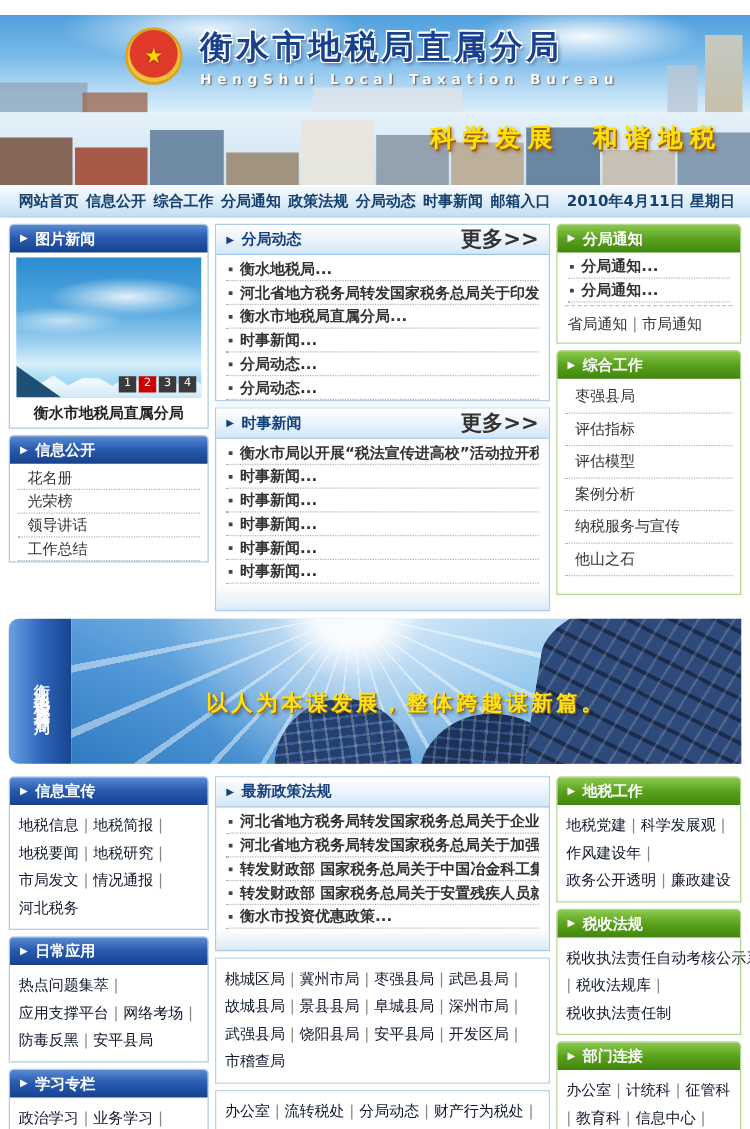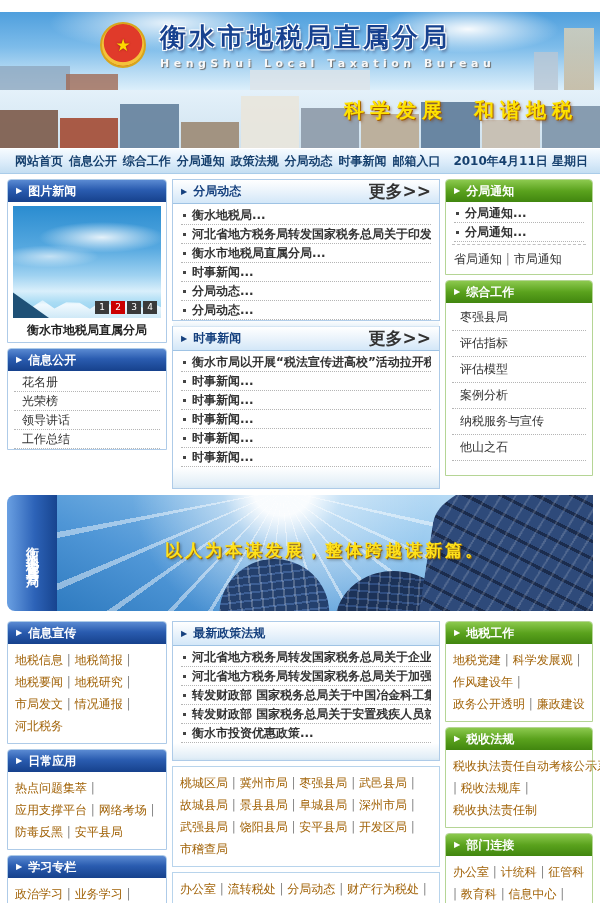--- a/index.html
+++ b/index.html
@@ -161,27 +161,27 @@
       repeating-linear-gradient(180deg, #1c3258 0 6px, #2f4d80 6px 8px);
   }
   .t3 {
     top: -18px; right: -52px; width: 42%; height: 220%; transform: skewX(-9deg);
     border-radius: 40% 0 0 0 / 18% 0 0 0;
     background:
       repeating-linear-gradient(115deg, rgba(255,255,255,.16) 0 2px, rgba(0,0,0,0) 2px 13px),
       repeating-linear-gradient(25deg, #1b2c4d 0 3px, #2e4a7a 3px 15px);
   }
   .banner-slogan {
-    position: absolute; left: 6%; right: 6%; top: 44px; z-index: 4; text-align: center;
+    position: absolute; left: 6%; right: 6%; top: 56px; z-index: 4; text-align: center;
     color: #ffe11a; font-size: 17px; font-weight: bold; letter-spacing: 3px; white-space: nowrap;
     text-shadow: 1px 1px 0 #9c6a00, 2px 2px 3px rgba(0,0,0,.4);
   }
 
   
-  .lb-body { padding: 5px 7px 6px; line-height: 22px; color: #a16207; }
+  .lb-body { padding: 5px 7px 6px; line-height: 22px; color: #0f172a; }
   .seplist .lk { display: inline; cursor: pointer; white-space: nowrap; }
   .seplist .lk:not(:first-child)::before { content: " | "; color: #888; white-space: normal; }
 </style>
 </head>
 <body>
 
 <div>
   <div class="top-strip"></div>
 
   <div class="site-header">

